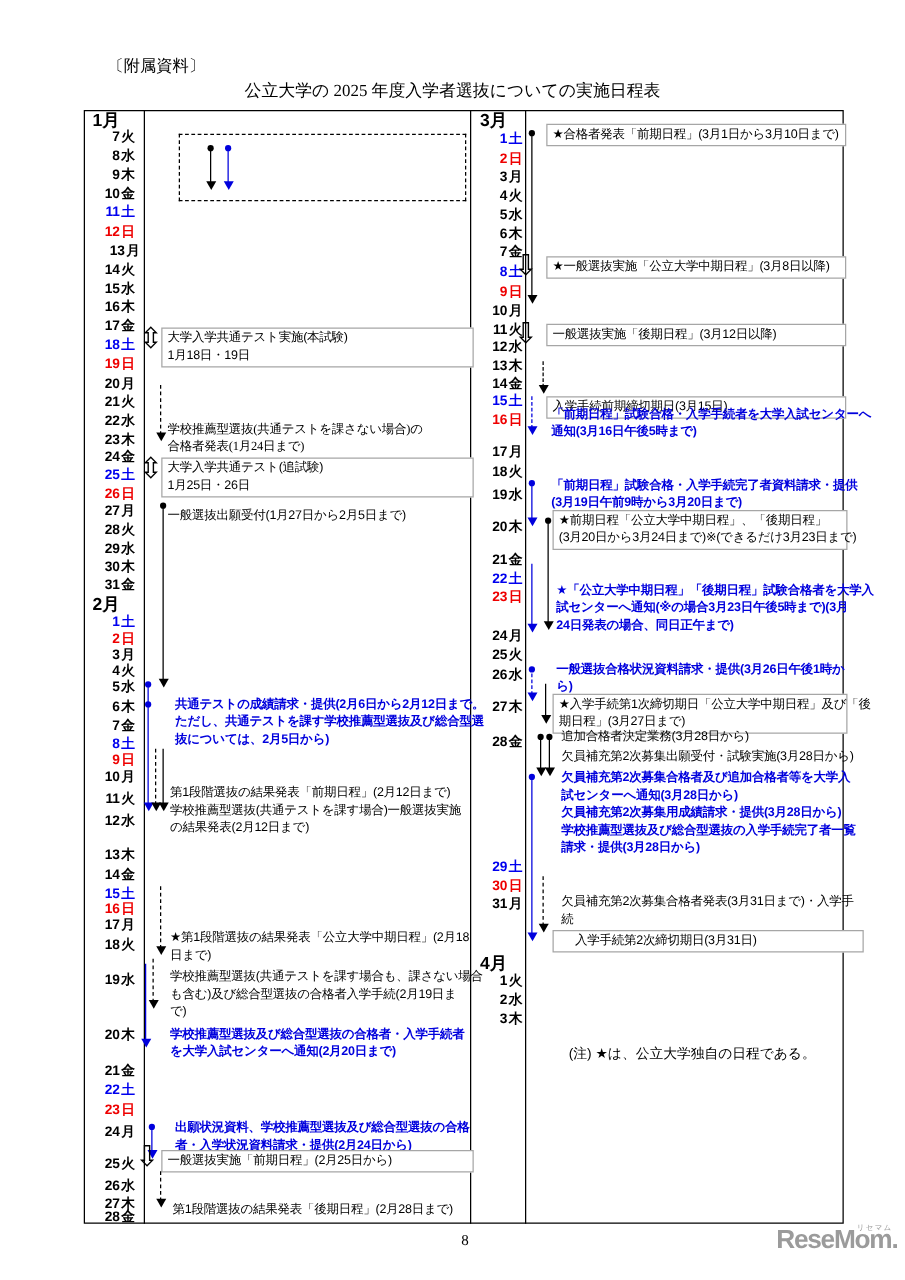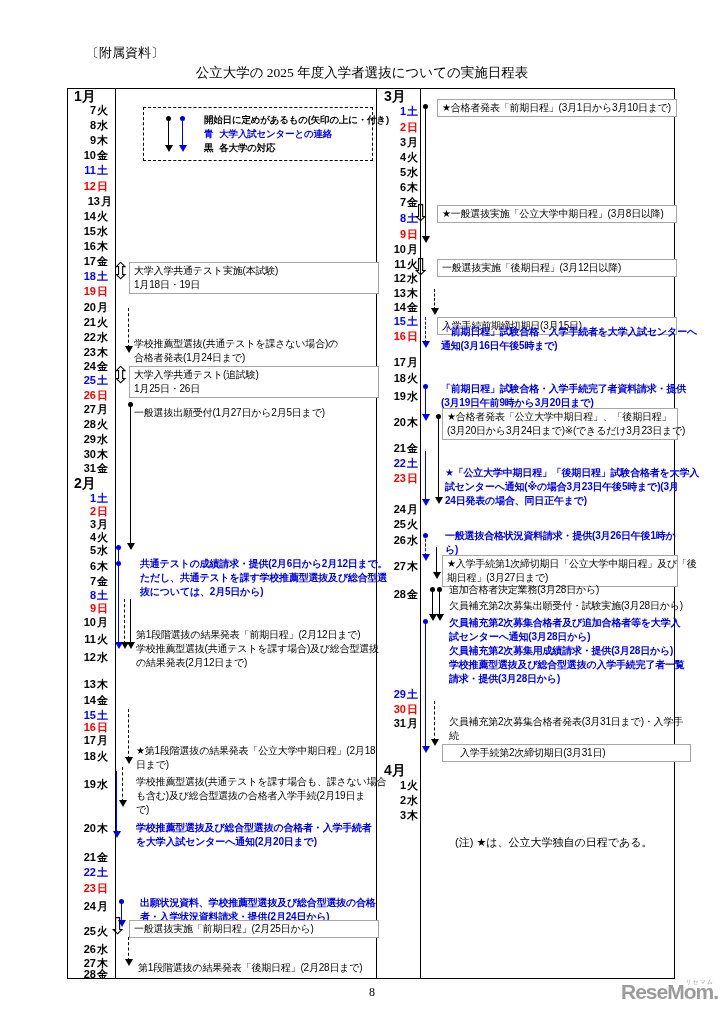--- a/index.html
+++ b/index.html
@@ -56,25 +56,20 @@
   <span class="arrow" style="left:20px;top:8px;height:36px;color:#000;">
       <span class="dot" style="top:0;"></span>
       <span class="ln"></span>
       <span class="hd"></span>
     </span>
   <span class="arrow" style="left:34px;top:8px;height:36px;color:#0000dd;">
       <span class="dot" style="top:0;"></span>
       <span class="ln"></span>
       <span class="hd"></span>
     </span>
-  <div class="legend-text">
-    <div>開始日に定めがあるもの(矢印の上に・付き)</div>
-    <div class="legend-line2"><span class="legend-key">青</span><span>大学入試センターとの連絡</span></div>
-    <div><span class="legend-key">黒</span><span>各大学の対応</span></div>
-  </div>
 </div>
 
 <div id="calendar-layer">
     <div class="abs month" style="left: 74px; top: 90px;">1月</div>
     <div class="abs day" style="left: 72px; top: 104px; color: rgb(0, 0, 0);"><span class="dn">7</span><span class="dw">火</span></div>
     <div class="abs day" style="left: 72px; top: 119px; color: rgb(0, 0, 0);"><span class="dn">8</span><span class="dw">水</span></div>
     <div class="abs day" style="left: 72px; top: 134px; color: rgb(0, 0, 0);"><span class="dn">9</span><span class="dw">木</span></div>
     <div class="abs day" style="left: 72px; top: 149px; color: rgb(0, 0, 0);"><span class="dn">10</span><span class="dw">金</span></div>
     <div class="abs day" style="left: 72px; top: 164px; color: rgb(0, 0, 238);"><span class="dn">11</span><span class="dw">土</span></div>
     <div class="abs day" style="left: 72px; top: 180px; color: rgb(238, 0, 0);"><span class="dn">12</span><span class="dw">日</span></div>
@@ -159,51 +154,51 @@
     <div class="abs day" style="left: 382px; top: 703px; color: rgb(238, 0, 0);"><span class="dn">30</span><span class="dw">日</span></div>
     <div class="abs day" style="left: 382px; top: 717px; color: rgb(0, 0, 0);"><span class="dn">31</span><span class="dw">月</span></div>
     <div class="abs month" style="left: 384px; top: 764px;">4月</div>
     <div class="abs day" style="left: 382px; top: 779px; color: rgb(0, 0, 0);"><span class="dn">1</span><span class="dw">火</span></div>
     <div class="abs day" style="left: 382px; top: 794px; color: rgb(0, 0, 0);"><span class="dn">2</span><span class="dw">水</span></div>
     <div class="abs day" style="left: 382px; top: 809px; color: rgb(0, 0, 0);"><span class="dn">3</span><span class="dw">木</span></div>
   </div>
 <div id="event-layer">
     <div class="ev boxed" style="left: 129px; top: 262px; width: 240px;">大学入学共通テスト実施(本試験)
 1月18日・19日</div>
-    <div class="ev" style="left: 134px; top: 337px; width: 242px;">学校推薦型選抜(共通テストを課さない場合)の
+    <div class="ev" style="left: 134px; top: 337px; width: 242px; font-family: Liberation Serif, serif;">学校推薦型選抜(共通テストを課さない場合)の
 合格者発表(1月24日まで)</div>
     <div class="ev boxed" style="left: 129px; top: 366px; width: 240px;">大学入学共通テスト(追試験)
 1月25日・26日</div>
     <div class="ev" style="left: 134px; top: 406px; width: 242px;">一般選抜出願受付(1月27日から2月5日まで)</div>
     <div class="ev blue" style="left: 140px; top: 557px; width: 236px;">共通テストの成績請求・提供(2月6日から2月12日まで。
 ただし、共通テストを課す学校推薦型選抜及び総合型選
 抜については、2月5日から)</div>
     <div class="ev" style="left: 136px; top: 628px; width: 240px;">第1段階選抜の結果発表「前期日程」(2月12日まで)
-学校推薦型選抜(共通テストを課す場合)及び総合型選抜
+学校推薦型選抜(共通テストを課す場合)一般選抜実施
 の結果発表(2月12日まで)</div>
     <div class="ev" style="left: 136px; top: 744px; width: 240px;">★第1段階選抜の結果発表「公立大学中期日程」(2月18
 日まで)</div>
     <div class="ev" style="left: 136px; top: 775px; width: 240px;">学校推薦型選抜(共通テストを課す場合も、課さない場合
 も含む)及び総合型選抜の合格者入学手続(2月19日ま
 で)</div>
     <div class="ev blue" style="left: 136px; top: 821px; width: 240px;">学校推薦型選抜及び総合型選抜の合格者・入学手続者
 を大学入試センターへ通知(2月20日まで)</div>
     <div class="ev blue" style="left: 140px; top: 896px; width: 238px;">出願状況資料、学校推薦型選抜及び総合型選抜の合格
 者・入学状況資料請求・提供(2月24日から)</div>
     <div class="ev boxed" style="left: 129px; top: 920px; width: 240px;">一般選抜実施「前期日程」(2月25日から)</div>
     <div class="ev" style="left: 138px; top: 961px; width: 238px;">第1段階選抜の結果発表「後期日程」(2月28日まで)</div>
     <div class="ev boxed" style="left: 437px; top: 99px; width: 230px;">★合格者発表「前期日程」(3月1日から3月10日まで)</div>
     <div class="ev boxed" style="left: 437px; top: 205px; width: 230px;">★一般選抜実施「公立大学中期日程」(3月8日以降)</div>
     <div class="ev boxed" style="left: 437px; top: 259px; width: 230px;">一般選抜実施「後期日程」(3月12日以降)</div>
     <div class="ev boxed" style="left: 437px; top: 306px; width: 230px; margin-top: 11px;">入学手続前期締切期日(3月15日)</div>
     <div class="ev blue" style="left: 441px; top: 325px; width: 232px;">「前期日程」試験合格・入学手続者を大学入試センターへ
 通知(3月16日午後5時まで)</div>
     <div class="ev blue" style="left: 441px; top: 382px; width: 232px;">「前期日程」試験合格・入学手続完了者資料請求・提供
 (3月19日午前9時から3月20日まで)</div>
-    <div class="ev boxed" style="left: 442px; top: 408px; width: 226px;">★合格者発表「公立大学中期日程」、「後期日程」
+    <div class="ev boxed" style="left: 442px; top: 408px; width: 226px;">★前期日程「公立大学中期日程」、「後期日程」
 (3月20日から3月24日まで)※(できるだけ3月23日まで)</div>
     <div class="ev blue" style="left: 445px; top: 466px; width: 228px;">★「公立大学中期日程」「後期日程」試験合格者を大学入
 試センターへ通知(※の場合3月23日午後5時まで)(3月
 24日発表の場合、同日正午まで)</div>
     <div class="ev blue" style="left: 445px; top: 529px; width: 228px;">一般選抜合格状況資料請求・提供(3月26日午後1時か
 ら)</div>
     <div class="ev boxed" style="left: 442px; top: 555px; width: 226px;">★入学手続第1次締切期日「公立大学中期日程」及び「後
 期日程」(3月27日まで)</div>
     <div class="ev" style="left: 449px; top: 583px; width: 224px;">追加合格者決定業務(3月28日から)</div>
     <div class="ev" style="left: 449px; top: 599px; width: 224px;">欠員補充第2次募集出願受付・試験実施(3月28日から)</div>

